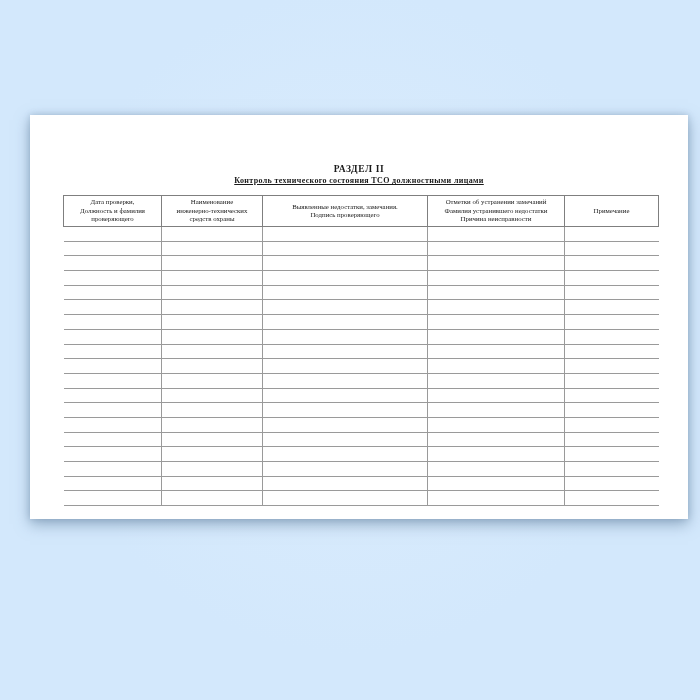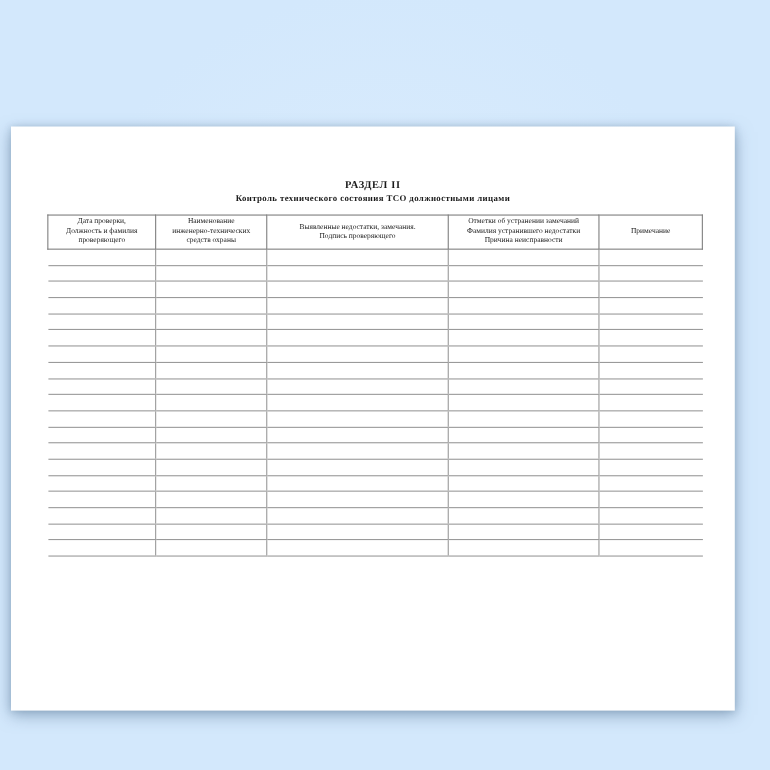--- a/index.html
+++ b/index.html
@@ -10,34 +10,34 @@
     --text:#1a1a1a;
   }
   *{box-sizing:border-box;}
   html,body{margin:0;padding:0;}
   body{
     width:700px;height:700px;overflow:hidden;
     background:radial-gradient(ellipse at 50% 46%, #dcedfd 0%, var(--canvas-background) 62%);
     font-family:"Liberation Serif","DejaVu Serif",serif;
   }
   .page{
-    position:absolute;left:10px;top:115px;width:658px;height:531px;
+    position:absolute;left:30px;top:115px;width:658px;height:404px;
     background:var(--page-background);
     box-shadow:0 5px 14px rgba(88,118,150,.55), 0 0 6px rgba(88,118,150,.30);
   }
   .title-block{width:100%;text-align:center;}
   .section-title{
     margin-top:49px;
     font-size:9.5px;font-weight:bold;letter-spacing:.6px;
     color:var(--text);line-height:11px;
   }
   .section-subtitle{
     margin-top:1px;
     font-size:8px;font-weight:bold;letter-spacing:.35px;
-    color:var(--text);line-height:10px;
+    color:var(--text);line-height:10px;text-decoration:underline;
   }
   table.form-table{
     position:absolute;left:33px;top:80px;width:595px;
     border-collapse:collapse;table-layout:fixed;
   }
   col.c1{width:98px;} col.c2{width:101px;} col.c3{width:165px;}
   col.c4{width:137px;} col.c5{width:94px;}
   th{
     border:1px solid var(--header-line);
     font-size:6.8px;font-weight:normal;line-height:1.25;

